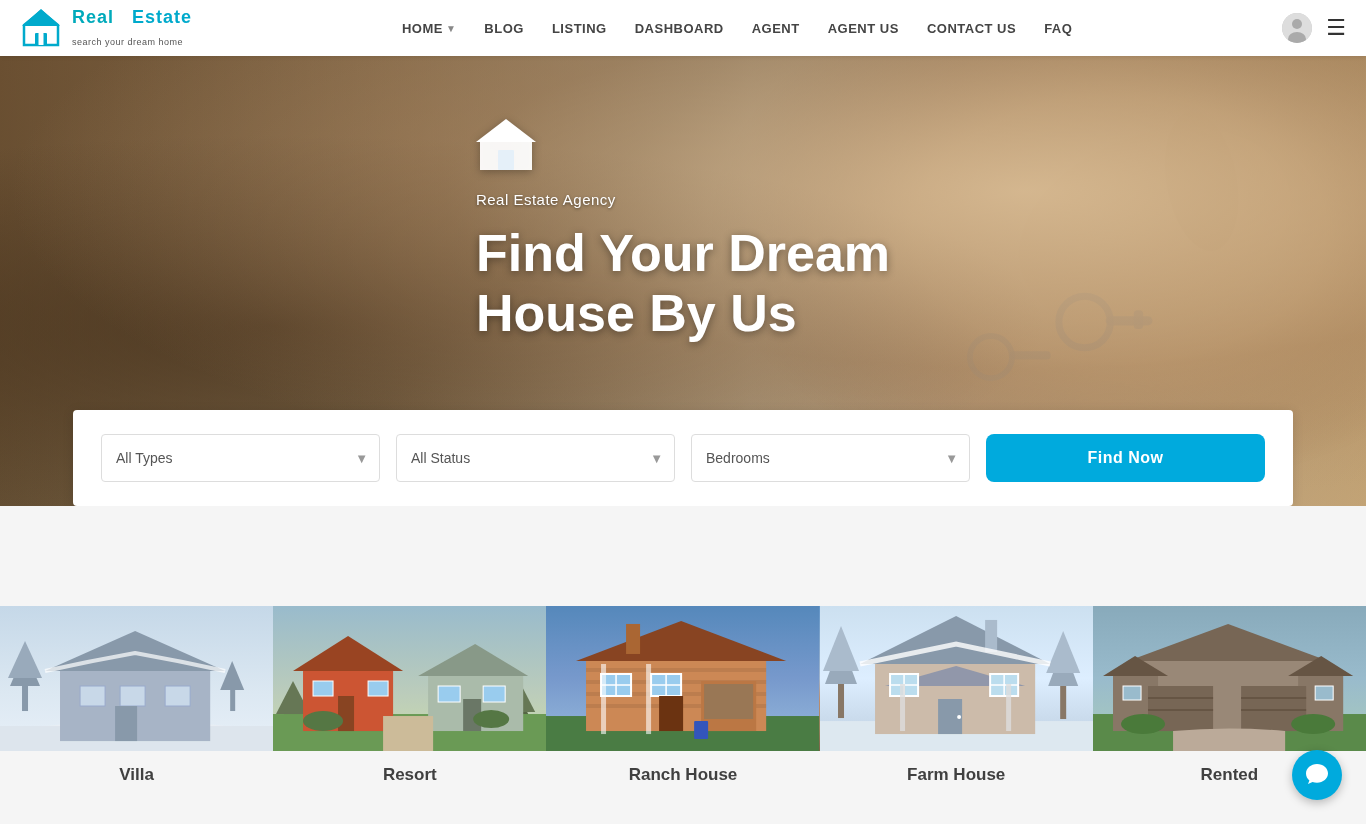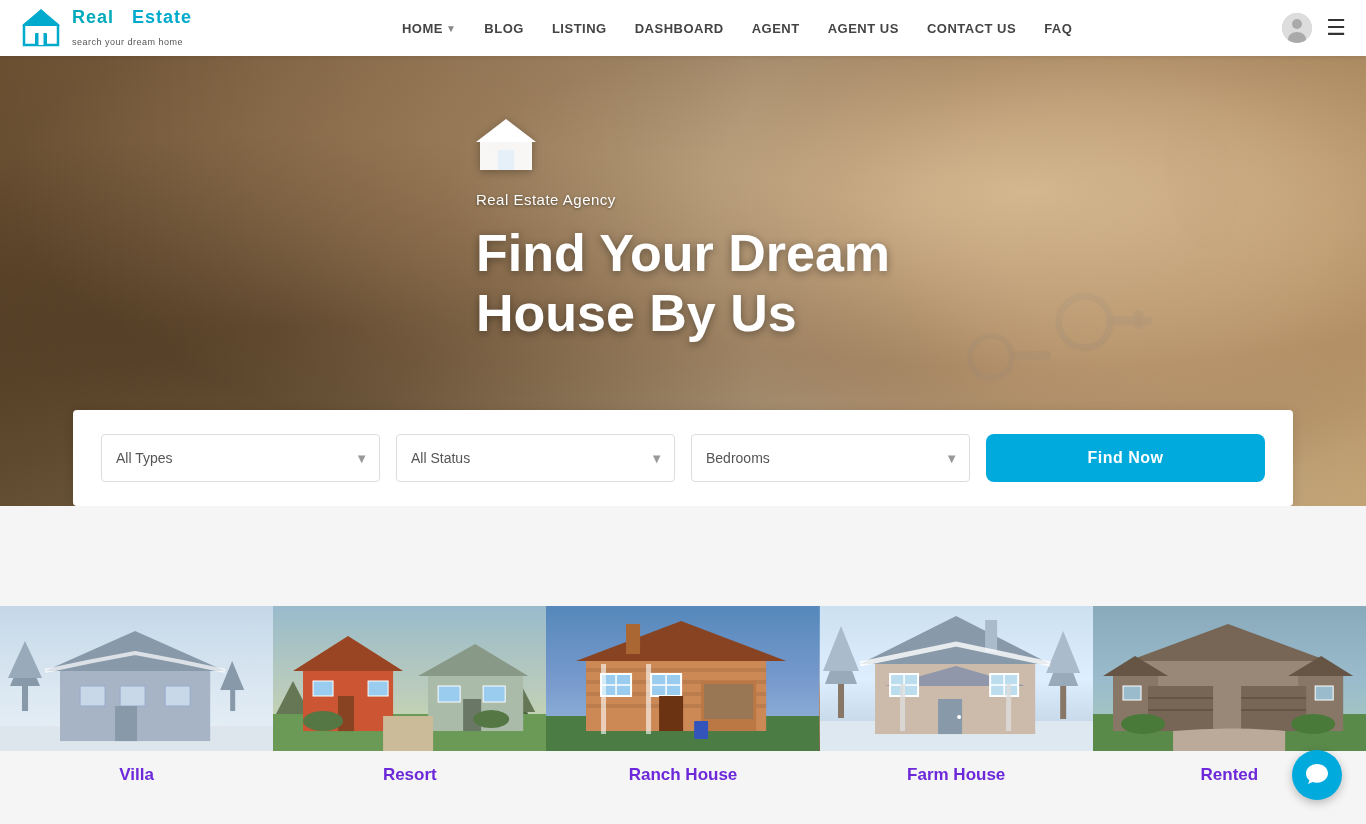--- a/index.html
+++ b/index.html
@@ -242,21 +242,21 @@
       background: linear-gradient(180deg, #99bbdd 0%, #aaccdd 30%, #bbccaa 55%, #998877 75%, #887766 100%);
     }
     .farmhouse-bg {
       background: linear-gradient(180deg, #ccddee 0%, #ddeeff 25%, #bbccdd 50%, #aabbcc 70%, #778899 100%);
     }
     .property-label {
       text-align: center;
       padding: 14px 12px 6px;
       font-size: 17px;
       font-weight: 700;
-      color: #6d28d9;
+      color: #404040;
       background: #f5f5f5;
     }
 
     
     .chat-btn {
       position: fixed;
       bottom: 24px;
       right: 24px;
       width: 50px; height: 50px;
       border-radius: 50%;

